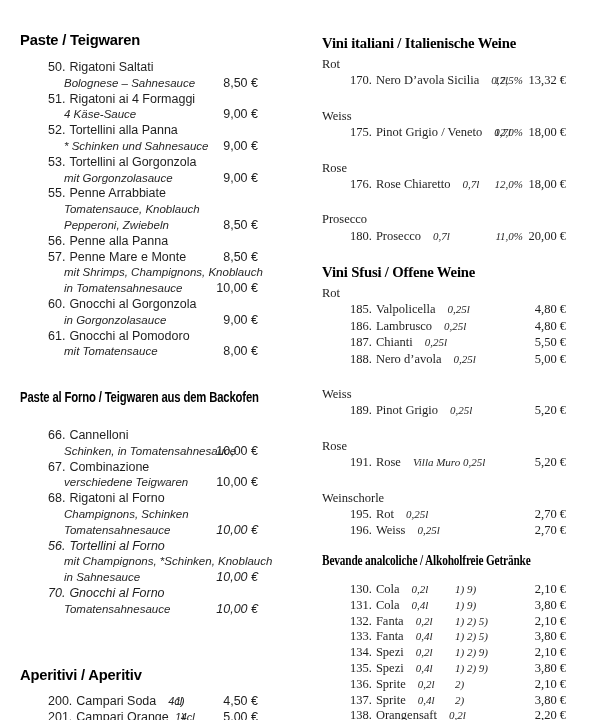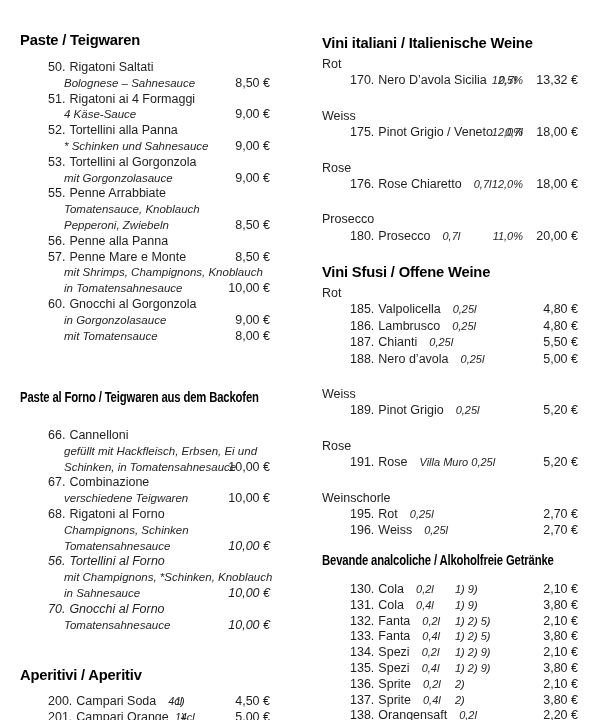--- a/index.html
+++ b/index.html
@@ -6,21 +6,21 @@
   body{
     width:602px;height:720px;overflow:hidden;position:relative;
     background:#ffffff;
     font-family:"Liberation Sans","DejaVu Sans",sans-serif;
     color:#1e1e1e;
     -webkit-font-smoothing:antialiased;
   }
   #menu-page{position:absolute;inset:0;}
   .col{position:absolute;top:0;height:634px;}
   #col-left{left:20px;width:250px;}
-  #col-right{left:322px;width:256px;}
+  #col-right{left:322px;width:256px;font-family:Liberation Serif, serif;}
   .section{position:absolute;left:0;right:0;}
   
   .sec-paste{top:30px;}
   .sec-paste-al-forno{top:388px;}
   .sec-aperitivi{top:665px;}
   .sec-vini-italiani{top:33px;}
   .sec-vini-sfusi{top:262px;}
   .sec-bevande{top:551px;}
 
   h2{
@@ -39,21 +39,21 @@
   .sec-vini-italiani .row,.sec-vini-sfusi .row{line-height:16.4px;}
   .row.gap{margin-top:19px;}
   .row.subheader{color:#222;}
   .num{margin-right:4px;margin-left:28px;}
   .it .num,.it .name{font-style:italic;}
   .desc{padding-left:22px;font-style:italic;font-size:11.5px;color:#262626;}
   .size{font-style:italic;font-size:11px;margin-left:12px;color:#262626;}
   .note{position:absolute;left:155px;font-style:italic;font-size:11px;color:#262626;}
   .sec-bevande .note{left:133px;}
   .pct{position:absolute;right:55px;font-style:italic;font-size:11px;color:#262626;}
-  .price{position:absolute;right:0;font-size:12.5px;font-style:normal;color:#1e1e1e;}
+  .price{position:absolute;right:12px;font-size:12.5px;font-style:normal;color:#1e1e1e;}
   .price.it{font-style:italic;}
 </style>
 </head>
 <body>
 
 <div id="menu-page">
   <div id="col-left" class="col">
       <div class="section sec-paste">
         <h2>Paste / Teigwaren</h2>
         <div class="row item"><span class="num">50.</span><span class="name">Rigatoni Saltati</span></div>
@@ -67,27 +67,27 @@
         <div class="row item"><span class="num">55.</span><span class="name">Penne Arrabbiate</span></div>
         <div class="row desc"><span class="desc">Tomatensauce, Knoblauch</span></div>
         <div class="row desc"><span class="desc">Pepperoni, Zwiebeln</span><span class="price">8,50 €</span></div>
         <div class="row item"><span class="num">56.</span><span class="name">Penne alla Panna</span></div>
         <div class="row desc"><span class="price">8,50 €</span></div>
         <div class="row item"><span class="num">57.</span><span class="name">Penne Mare e Monte</span></div>
         <div class="row desc"><span class="desc">mit Shrimps, Champignons, Knoblauch</span></div>
         <div class="row desc"><span class="desc">in Tomatensahnesauce</span><span class="price">10,00 €</span></div>
         <div class="row item"><span class="num">60.</span><span class="name">Gnocchi al Gorgonzola</span></div>
         <div class="row desc"><span class="desc">in Gorgonzolasauce</span><span class="price">9,00 €</span></div>
+        <div class="row item"><span class="num">61.</span><span class="name">Gnocchi al Pomodoro</span></div>
         <div class="row desc"><span class="desc">mit Tomatensauce</span><span class="price">8,00 €</span></div>
       </div>
       <div class="section sec-paste-al-forno">
         <h2 class="long">Paste al Forno /
 Teigwaren aus dem Backofen</h2>
         <div class="row item"><span class="num">66.</span><span class="name">Cannelloni</span></div>
-        <div class="row desc"><span class="desc">gefüllt mit Hackfleisch, Erbsen, Ei und</span></div>
         <div class="row desc"><span class="desc">Schinken, in Tomatensahnesauce</span><span class="price">10,00 €</span></div>
         <div class="row item"><span class="num">67.</span><span class="name">Combinazione</span></div>
         <div class="row desc"><span class="desc">verschiedene Teigwaren</span><span class="price">10,00 €</span></div>
         <div class="row item"><span class="num">68.</span><span class="name">Rigatoni al Forno</span></div>
         <div class="row desc"><span class="desc">Champignons, Schinken</span></div>
         <div class="row desc"><span class="desc">Tomatensahnesauce</span><span class="price it">10,00 €</span></div>
         <div class="row item it"><span class="num">56.</span><span class="name">Tortellini al Forno</span></div>
         <div class="row desc"><span class="desc">mit Champignons, *Schinken, Knoblauch</span></div>
         <div class="row desc"><span class="desc">in Sahnesauce</span><span class="price it">10,00 €</span></div>
         <div class="row item it"><span class="num">70.</span><span class="name">Gnocchi al Forno</span></div>

